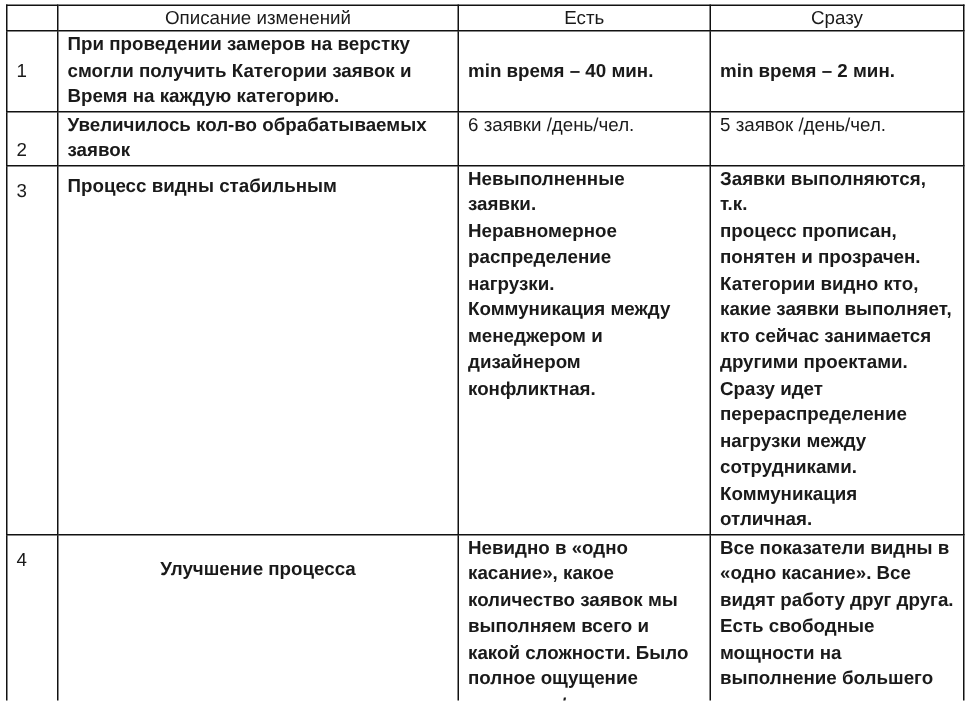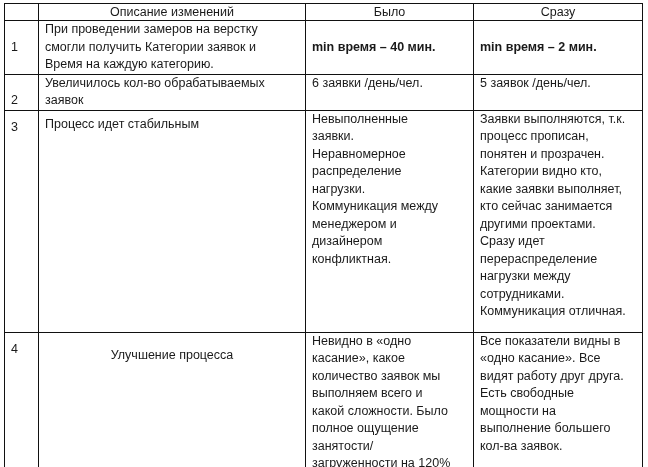--- a/index.html
+++ b/index.html
@@ -15,51 +15,51 @@
   tr.r1 td { height: 49px; }
   tr.r2 td { height: 34px; }
   tr.r3 td { height: 213px; }
   tr.r4 td { height: 139px; }
   .num { vertical-align: middle; }
   tr.r3 .num, tr.r4 .num { vertical-align: top; padding-top: 8px; }
   tr.r2 .num { vertical-align: bottom; padding-bottom: 0; }
   .mid { vertical-align: middle; font-weight: bold; }
   tr.r3 .c1 { padding-top: 5px; }
   tr.r4 .c1 { text-align: center; padding-top: 14px; }
-  .pre { white-space: pre-line; }
+  .pre { white-space: pre-line; font-weight: bold; }
 </style>
 </head>
 <body>
 
 <table>
   <tbody>
       <tr class="h">
     <td class="c0"></td>
     <td class="c1">Описание изменений</td>
-    <td class="c2">Было</td>
+    <td class="c2">Есть</td>
     <td class="c3">Сразу</td>
   </tr>
   <tr class="r1">
     <td class="c0 num">1</td>
     <td class="c1 pre">При проведении замеров на верстку
 смогли получить Категории заявок и
 Время на каждую категорию.</td>
     <td class="c2 mid">min время – 40 мин.</td>
     <td class="c3 mid">min время – 2 мин.</td>
   </tr>
   <tr class="r2">
     <td class="c0 num">2</td>
     <td class="c1 pre">Увеличилось кол-во обрабатываемых
 заявок</td>
     <td class="c2">6 заявки /день/чел.</td>
     <td class="c3">5 заявок /день/чел.</td>
   </tr>
   <tr class="r3">
     <td class="c0 num">3</td>
-    <td class="c1 pre">Процесс идет стабильным</td>
+    <td class="c1 pre">Процесс видны стабильным</td>
     <td class="c2 pre">Невыполненные
 заявки.
 Неравномерное
 распределение
 нагрузки.
 Коммуникация между
 менеджером и
 дизайнером
 конфликтная.</td>
     <td class="c3 pre">Заявки выполняются, т.к.

